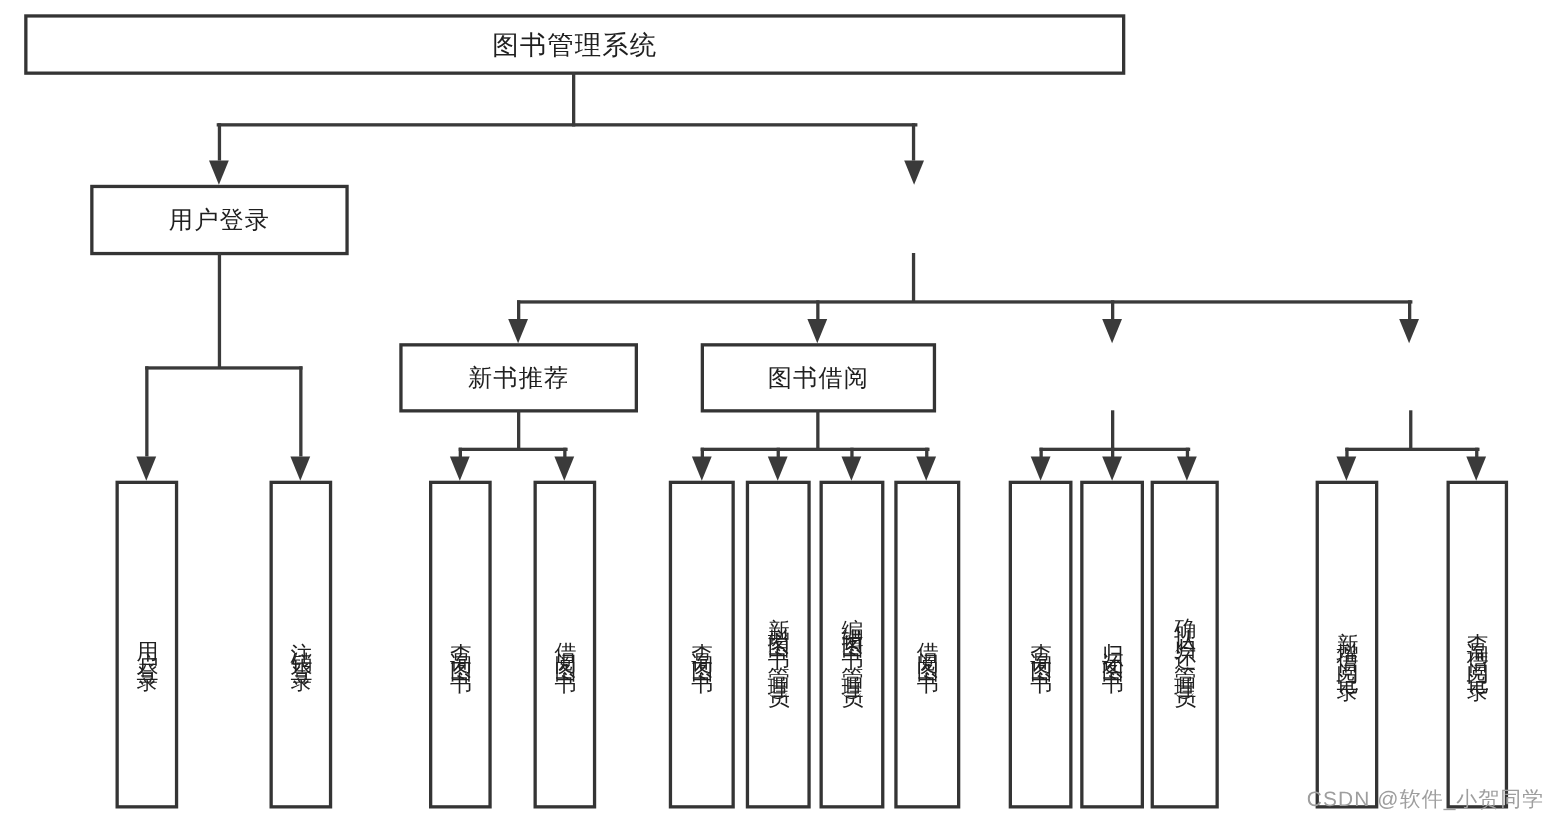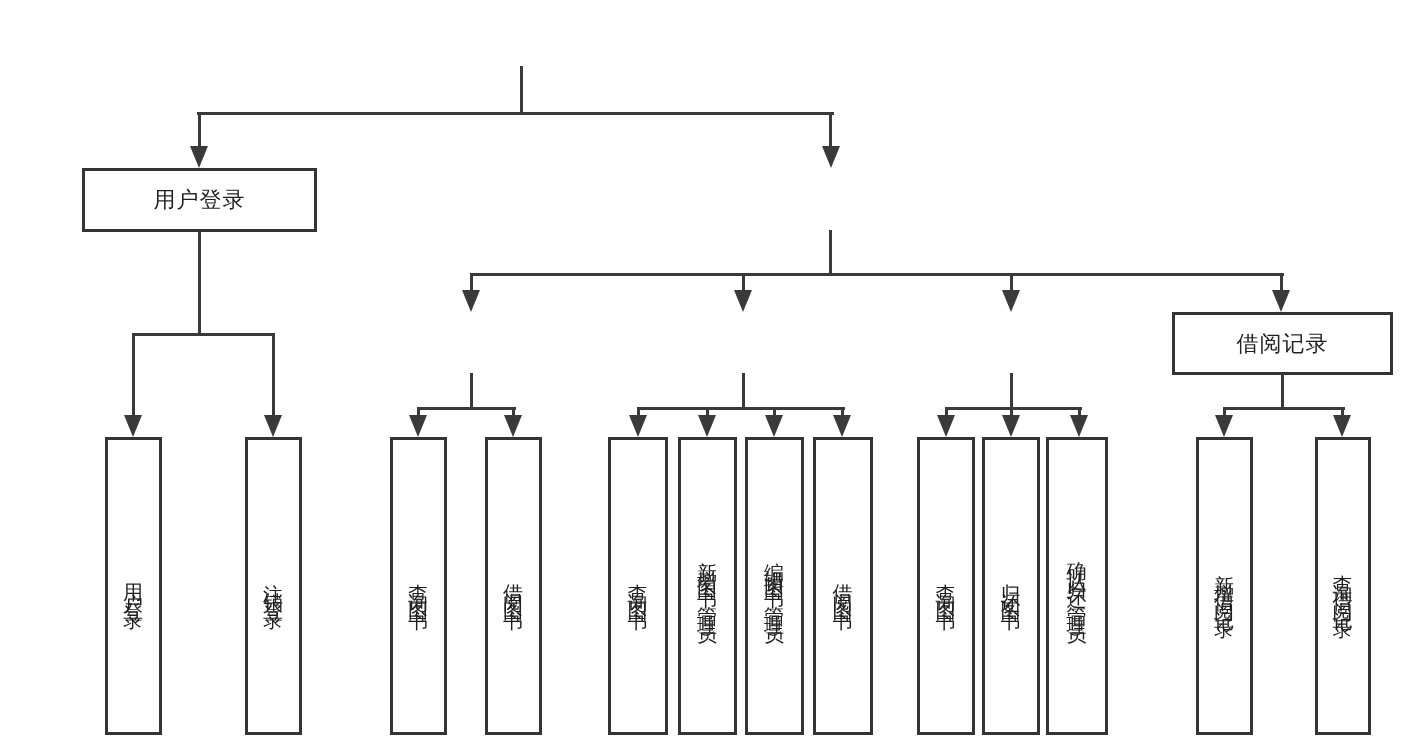--- a/index.html
+++ b/index.html
@@ -54,32 +54,38 @@
     letter-spacing: 1px;
     white-space: nowrap;
     z-index: 5;
   }
 </style>
 </head>
 <body>
 
 <div class="canvas">
 
+  <div class="box" style="left:22px;top:13px;width:1001px;height:55px">
+    <span class="hlabel root-label">图书管理系统</span>
+  </div>
 
   <div class="box" style="left:82px;top:168px;width:235px;height:64px">
     <span class="hlabel">用户登录</span>
   </div>
 
 
-
-
-
-  <div class="box" style="left:1172px;top:312px;width:221px;height:63px">
-    <span class="hlabel">借阅记录</span>
-  </div>
+  <div class="box" style="left:363px;top:312px;width:217px;height:63px">
+    <span class="hlabel">新书推荐</span>
+  </div>
+
+  <div class="box" style="left:637px;top:312px;width:214px;height:63px">
+    <span class="hlabel">图书借阅</span>
+  </div>
+
+
 
   <div class="box" style="left:105px;top:437px;width:57px;height:298px">
     <span class="vtext">用户登录</span>
   </div>
   <div class="box" style="left:245px;top:437px;width:57px;height:298px">
     <span class="vtext">注销登录</span>
   </div>
 
   <div class="box" style="left:390px;top:437px;width:57px;height:298px">
     <span class="vtext">查询图书</span>
@@ -184,14 +190,15 @@
 
   <div>
     <div class="vline" style="left:1281px;top:373px;height:36px"></div>
     <div class="hline" style="left:1223px;top:407px;width:122px"></div>
     <div class="vline" style="left:1223px;top:407px;height:9px"></div>
     <div class="arrow" style="left:1215px;top:415px"></div>
     <div class="vline" style="left:1341px;top:407px;height:9px"></div>
     <div class="arrow" style="left:1333px;top:415px"></div>
   </div>
 
+  <div class="watermark">CSDN @软件_小贺同学</div>
 
 </div>
 
 </body></html>

